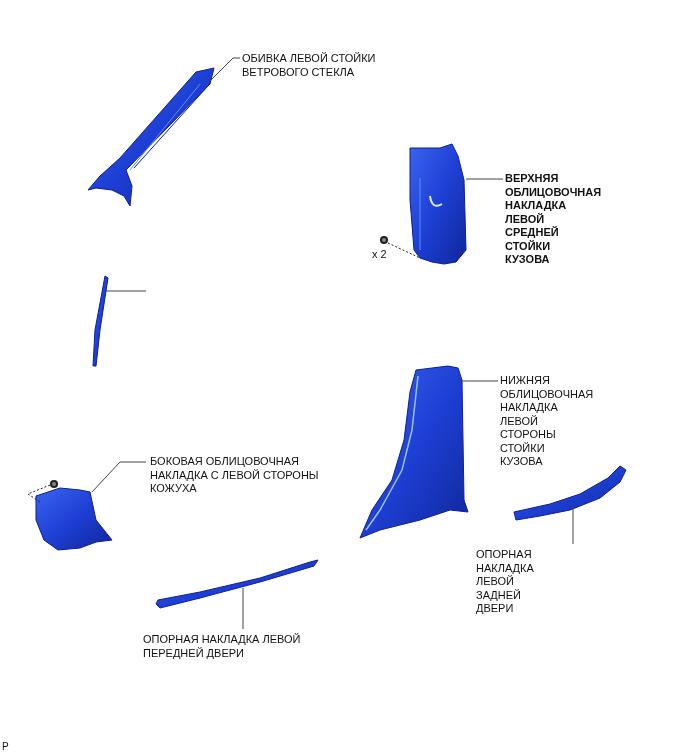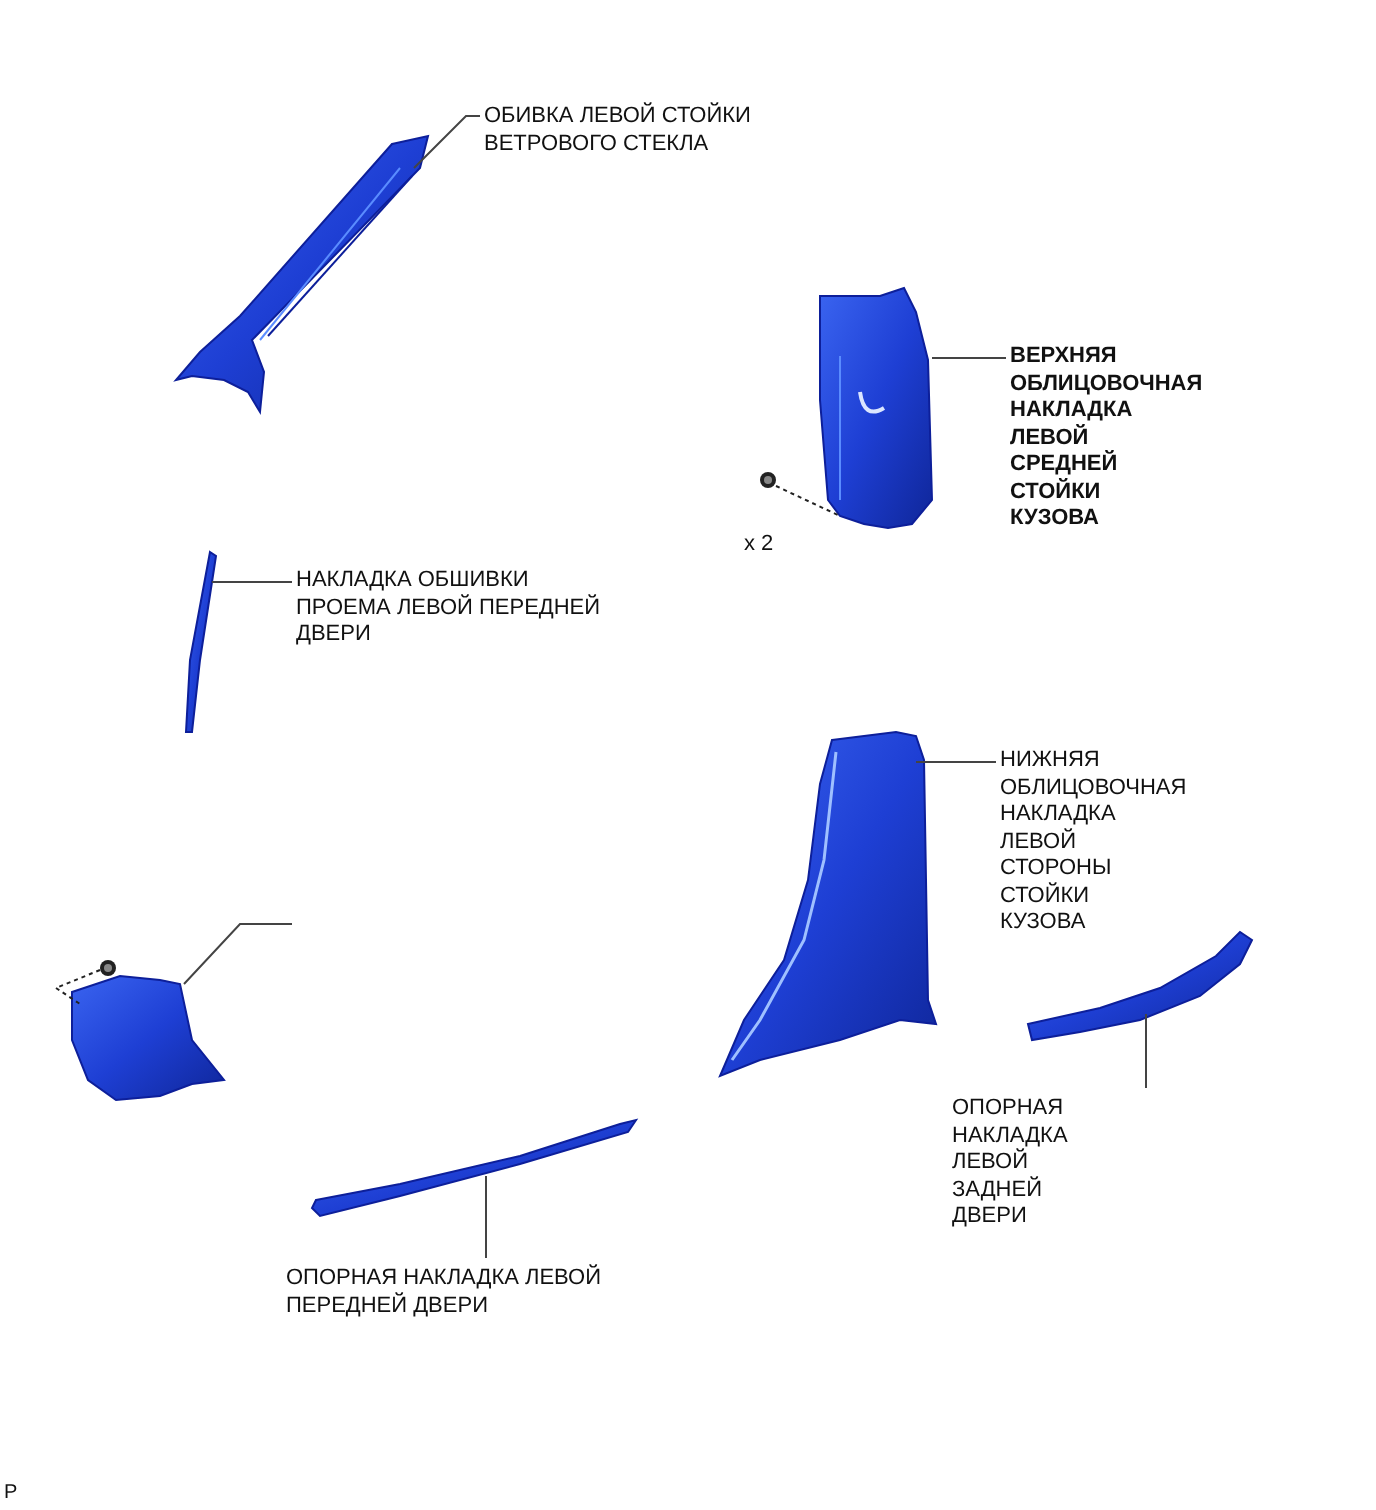--- a/index.html
+++ b/index.html
@@ -74,27 +74,27 @@
   <line x1="243" y1="588" x2="243" y2="629" stroke="#444" stroke-width="1"></line>
 </svg>
 
 <div class="label" style="left:242px; top:52px;">ОБИВКА ЛЕВОЙ СТОЙКИ
 ВЕТРОВОГО СТЕКЛА</div>
 <div class="label" style="left:505px; top:172px;font-weight:bold;">ВЕРХНЯЯ
 ОБЛИЦОВОЧНАЯ
 НАКЛАДКА ЛЕВОЙ
 СРЕДНЕЙ СТОЙКИ
 КУЗОВА</div>
-<div class="label" style="left:148px; top:284px;">НАКЛАДКА ОБШИВКИ
-ПРОЕМА ЛЕВОЙ ПЕРЕДНЕЙ
-ДВЕРИ</div>
 <div class="label" style="left:500px; top:374px;">НИЖНЯЯ
 ОБЛИЦОВОЧНАЯ
 НАКЛАДКА ЛЕВОЙ
 СТОРОНЫ СТОЙКИ
 КУЗОВА</div>
+<div class="label" style="left:150px; top:455px;">БОКОВАЯ ОБЛИЦОВОЧНАЯ
+НАКЛАДКА С ЛЕВОЙ СТОРОНЫ
+КОЖУХА</div>
 <div class="label" style="left:476px; top:548px;">ОПОРНАЯ НАКЛАДКА ЛЕВОЙ
 ЗАДНЕЙ ДВЕРИ</div>
 <div class="label" style="left:143px; top:633px;">ОПОРНАЯ НАКЛАДКА ЛЕВОЙ
 ПЕРЕДНЕЙ ДВЕРИ</div>
-<div class="label" style="left:372px; top:266px;">x 2</div>
+<div class="label" style="left:372px; top:248px;">x 2</div>
 <div class="code" style="left:2px; top:741px;">P</div>
 </div>
 
 </body></html>

